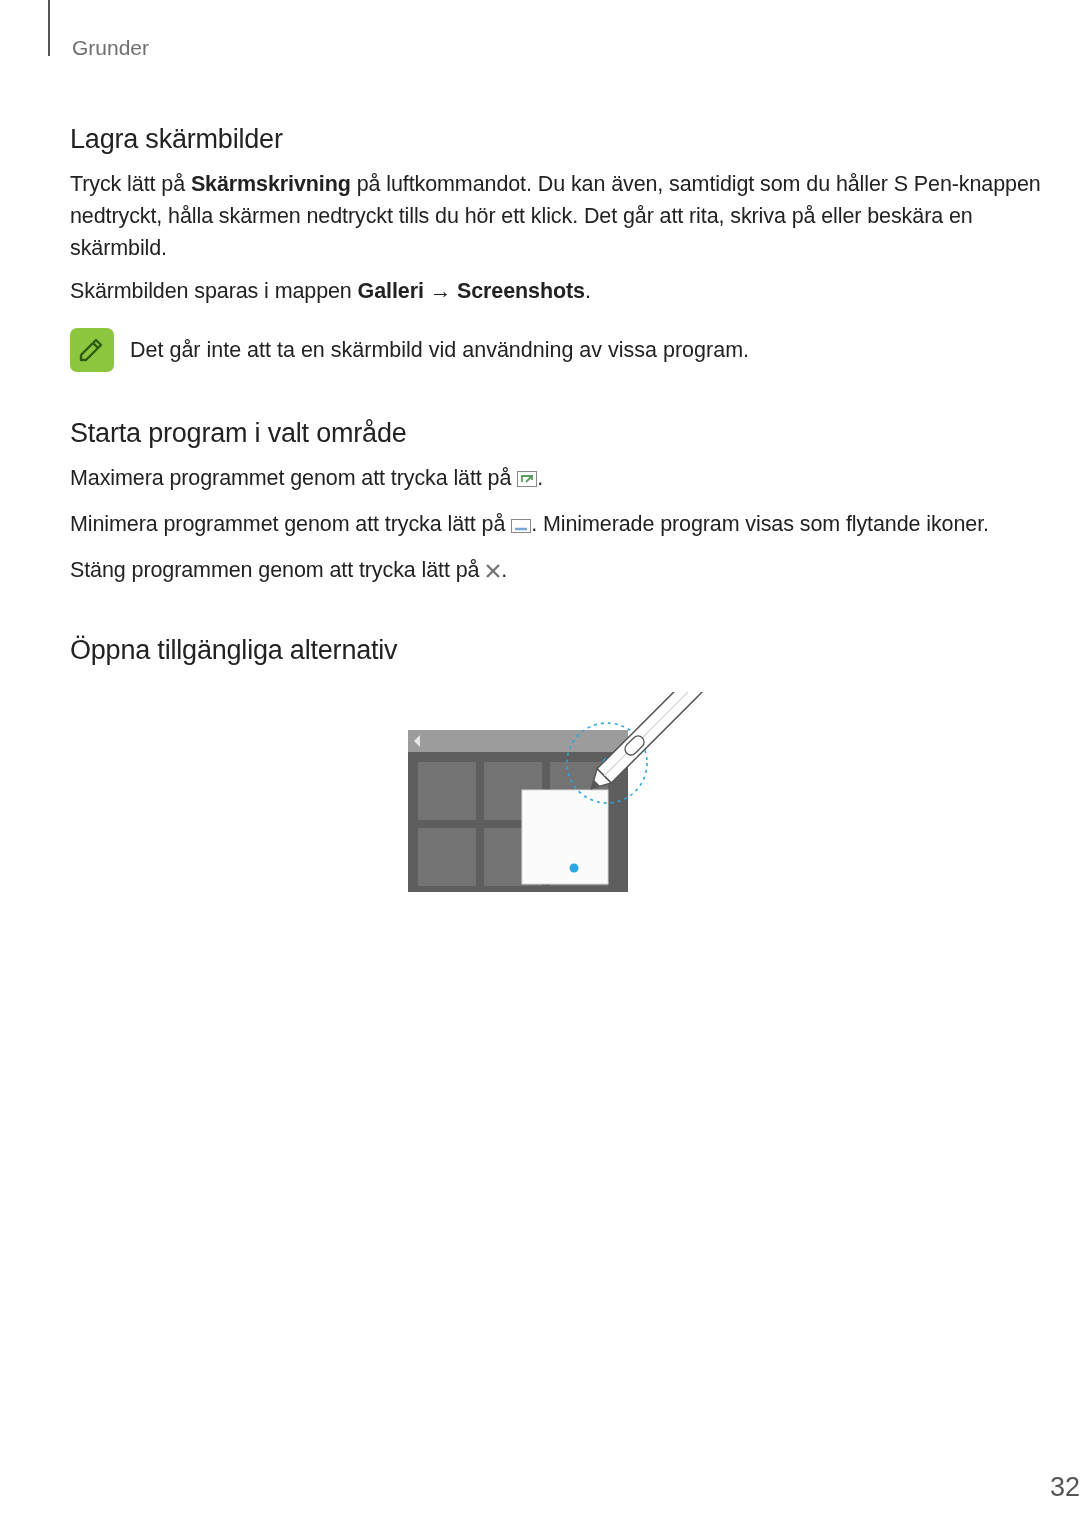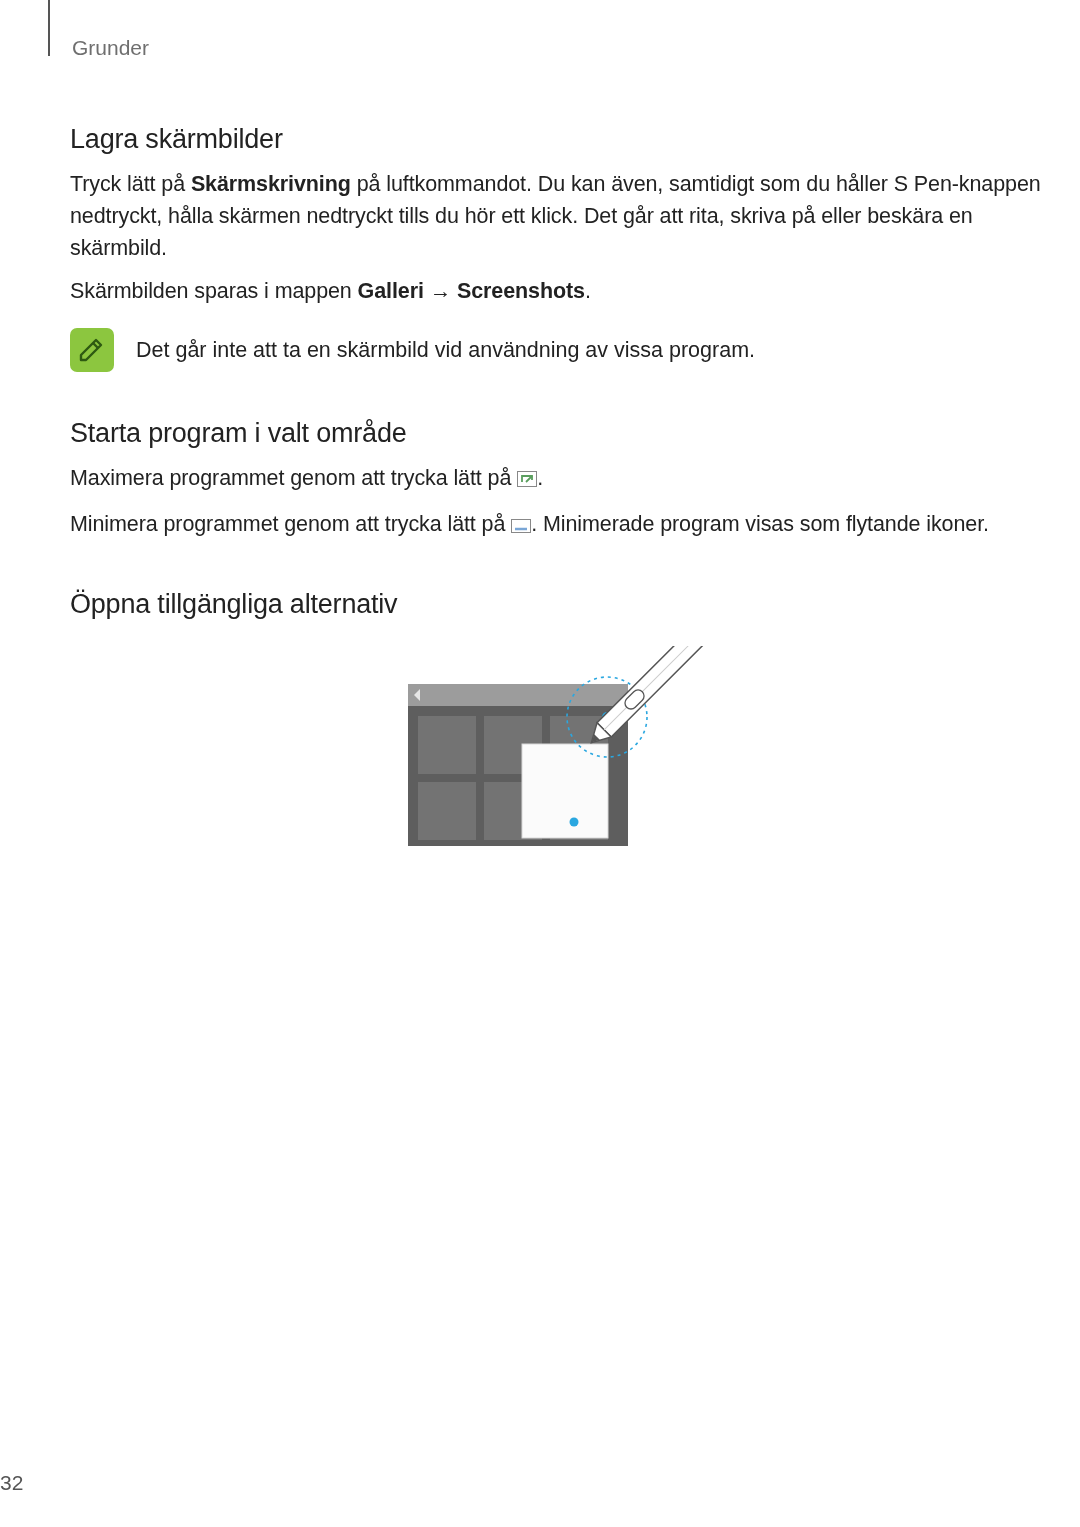--- a/index.html
+++ b/index.html
@@ -42,21 +42,21 @@
   p {
     font-size: 21.5px;
     line-height: 1.48;
     margin: 0 0 12px 0;
     letter-spacing: -0.1px;
   }
   .bold { font-weight: 700; }
   .note-block {
     display: flex;
     align-items: center;
-    gap: 22px;
+    gap: 16px;
     margin: 20px 0 46px 0;
   }
   .note-icon {
     width: 44px;
     height: 44px;
     flex: 0 0 44px;
     border-radius: 7px;
     background: #8cc63f;
     display: flex;
     align-items: center;
@@ -71,25 +71,25 @@
     vertical-align: -2px;
   }
   .block-gap { height: 34px; }
   .illustration-wrap {
     display: flex;
     justify-content: center;
     margin-top: 26px;
   }
   .page-number {
     position: absolute;
-    bottom: 32px;
+    bottom: 24px;
     left: 0;
     width: 100%;
-    text-align: left;
-    font-size: 21px;
+    text-align: right;
+    font-size: 27px;
     color: #555;
   }
 </style>
 </head>
 <body>
 
 <div class="page">
   <div class="header-rule"></div>
   <div class="section-label">Grunder</div>
 
@@ -130,20 +130,28 @@
 
   <p>
     <span>Minimera programmet genom att trycka lätt på </span><span class="inline-icon">
       <svg width="20" height="14" viewBox="0 0 20 14">
         <rect x="0.5" y="0.5" width="19" height="13" fill="#fff" stroke="#888"></rect>
         <line x1="4" y1="10" x2="16" y2="10" stroke="#7aa6d6" stroke-width="2.5"></line>
       </svg>
     </span><span>. Minimerade program visas som flytande ikoner.</span>
   </p>
 
+  <p>
+    <span>Stäng programmen genom att trycka lätt på </span><span class="inline-icon">
+      <svg width="16" height="16" viewBox="0 0 16 16">
+        <line x1="2" y1="2" x2="14" y2="14" stroke="#777" stroke-width="2.4"></line>
+        <line x1="14" y1="2" x2="2" y2="14" stroke="#777" stroke-width="2.4"></line>
+      </svg>
+    </span><span>.</span>
+  </p>
 
   <div class="block-gap"></div>
 
   <h2>Öppna tillgängliga alternativ</h2>
 
 
   <div class="illustration-wrap">
     <svg width="300" height="210" viewBox="0 0 300 210">
 
       <rect x="0" y="38" width="220" height="162" fill="#5e5e5e"></rect>

